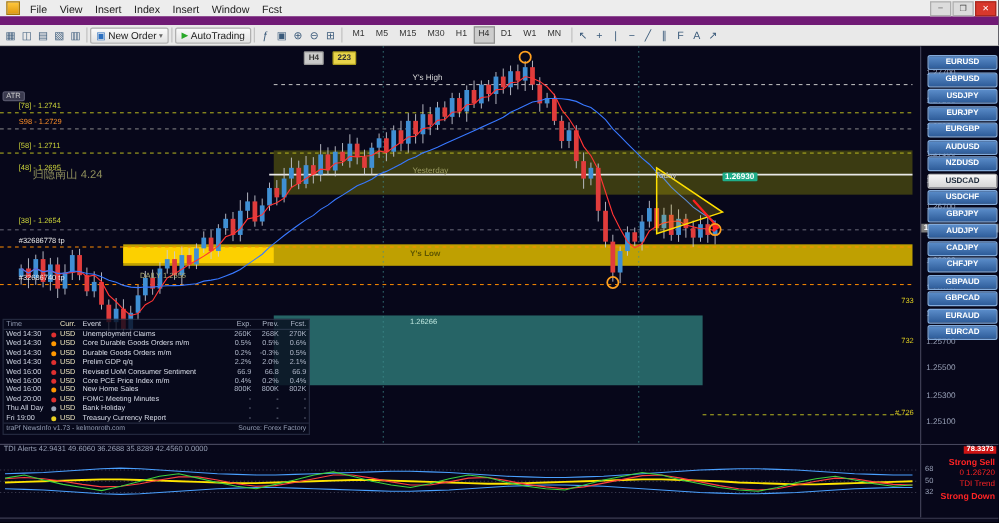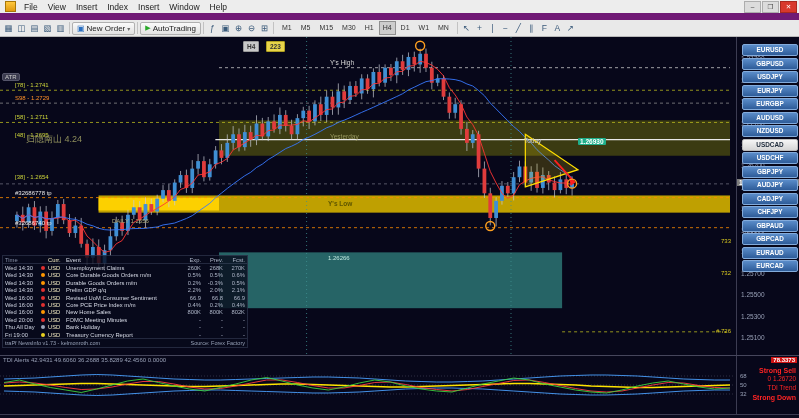--- a/index.html
+++ b/index.html
@@ -87,21 +87,21 @@
 
   <div class="menubar">
     <span class="appicon"></span>
     <nav class="menus">
         <span class="menu-item">File</span>
         <span class="menu-item">View</span>
         <span class="menu-item">Insert</span>
         <span class="menu-item">Index</span>
         <span class="menu-item">Insert</span>
         <span class="menu-item">Window</span>
-        <span class="menu-item">Help</span>
+        <span class="menu-item">Fcst</span>
       </nav>
     <div class="wincontrols">
       <span class="wc">–</span>
       <span class="wc">❐</span>
       <span class="wc close">✕</span>
     </div>
   </div>
 
   <div class="toolbar">
     <div id="tbleft" style="display:flex">

